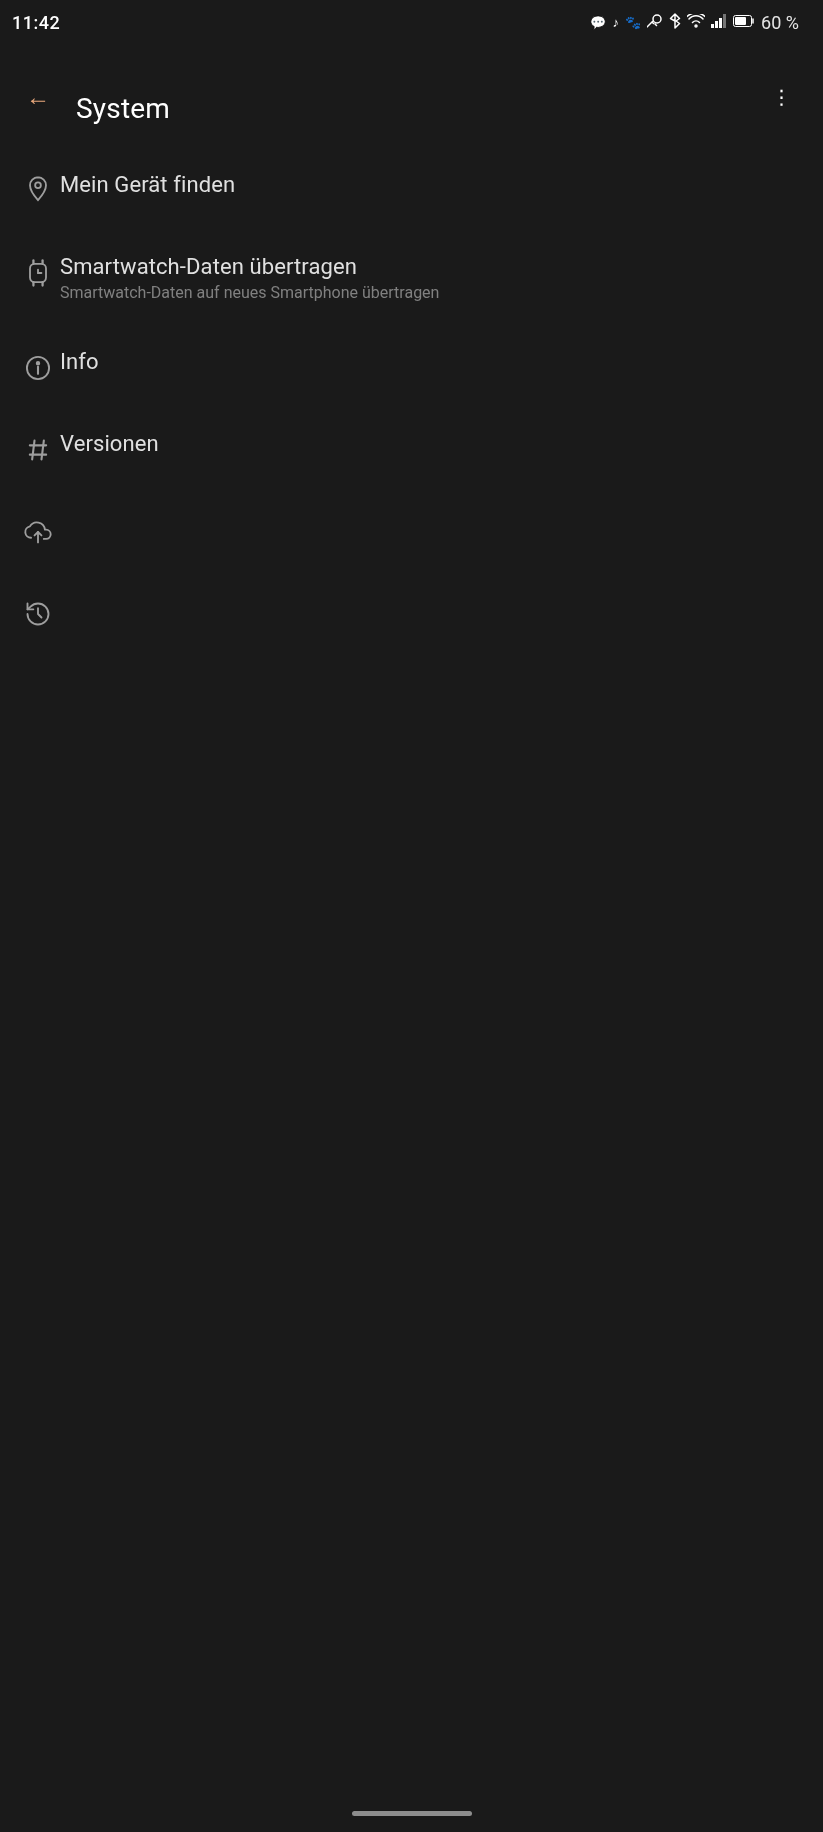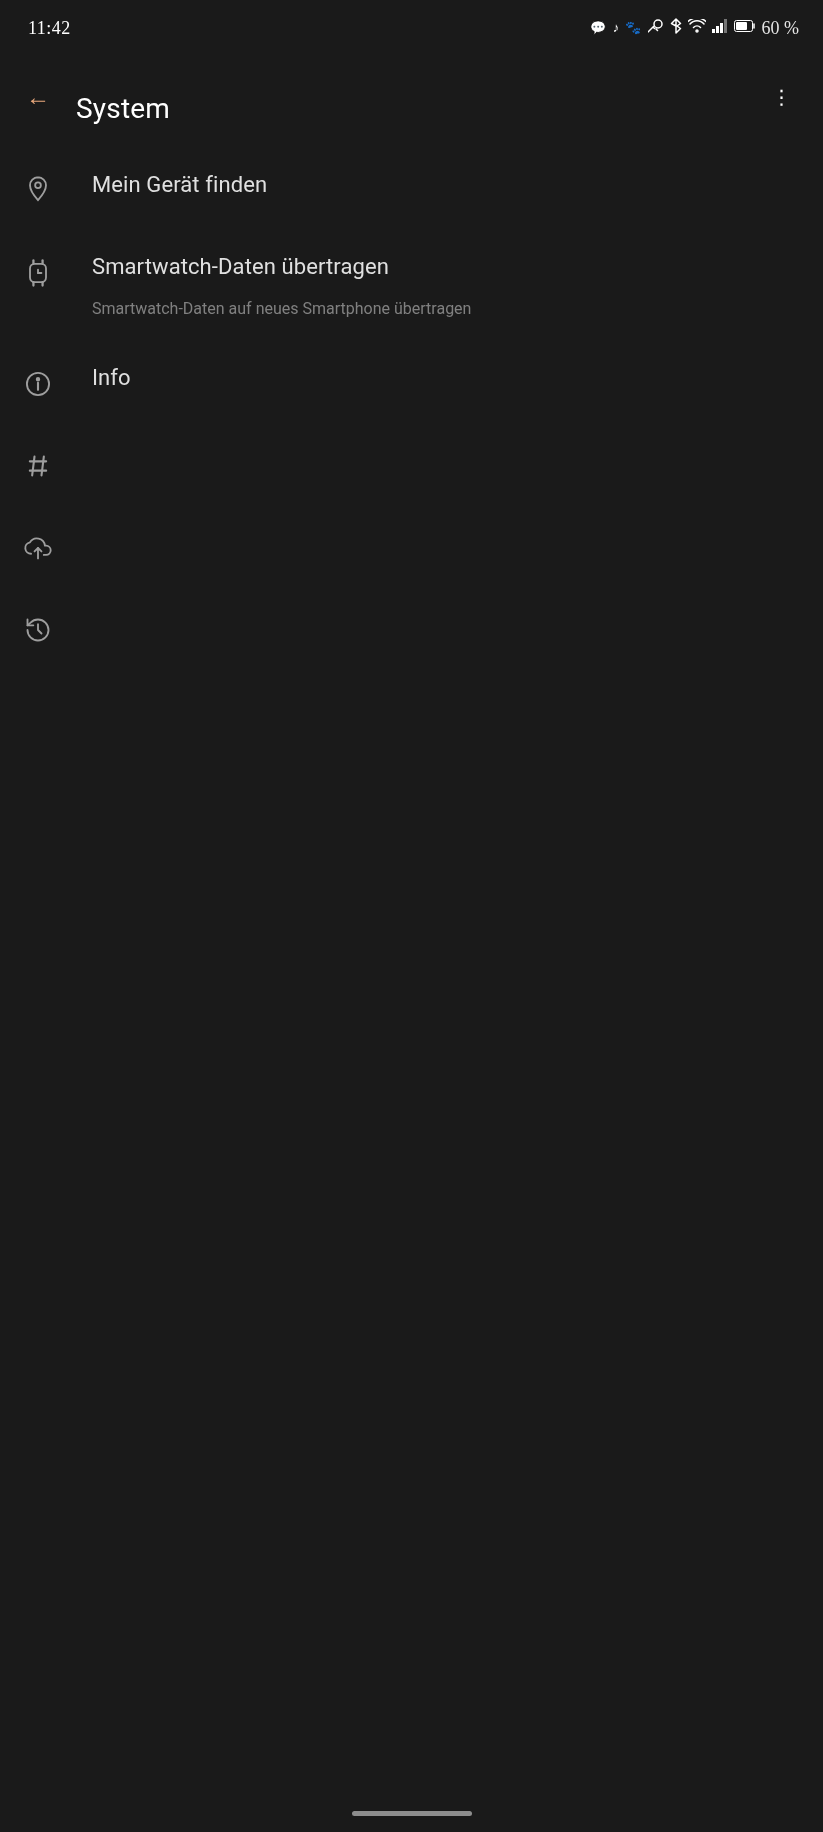--- a/index.html
+++ b/index.html
@@ -16,24 +16,23 @@
       width: 823px;
       min-height: 1832px;
       position: relative;
       overflow-x: hidden;
     }
 
     
     .status-bar {
       display: flex;
       justify-content: space-between;
-      align-items: center;
-      padding: 12px 24px 8px 28px;
+      align-items: flex-start;
+      padding: 12px 24px 8px 12px;
       height: 52px;
-      font-family: Liberation Serif, serif;
     }
 
     .status-time {
       font-size: 18px;
       font-weight: 500;
       color: #ffffff;
       letter-spacing: 0.5px;
     }
 
     .status-icons {
@@ -107,21 +106,21 @@
     
     .menu-list {
       padding: 8px 0;
     }
 
     .menu-item {
       display: flex;
       align-items: flex-start;
       padding: 22px 24px 22px 20px;
       cursor: pointer;
-      gap: 36px;
+      gap: 4px;
       min-height: 72px;
     }
 
     .menu-icon {
       width: 36px;
       height: 36px;
       display: flex;
       align-items: center;
       justify-content: center;
       flex-shrink: 0;
@@ -145,21 +144,21 @@
       font-size: 22px;
       font-weight: 400;
       color: #e0e0e0;
       line-height: 1.3;
       letter-spacing: 0.1px;
     }
 
     .menu-subtitle {
       font-size: 16px;
       color: #808080;
-      margin-top: 16px;
+      margin-top: 0;
       line-height: 1.4;
       font-weight: 400;
     }
 
     
     .bottom-bar {
       position: absolute;
       bottom: 16px;
       left: 50%;
       transform: translateX(-50%);
@@ -271,20 +270,23 @@
 
   <div class="menu-item">
     <div class="menu-icon">
       <svg width="28" height="28" viewBox="0 0 24 24" xmlns="http://www.w3.org/2000/svg">
         <line x1="5" y1="8" x2="19" y2="8" stroke="#9e9e9e" stroke-width="1.8" stroke-linecap="round"></line>
         <line x1="5" y1="16" x2="19" y2="16" stroke="#9e9e9e" stroke-width="1.8" stroke-linecap="round"></line>
         <line x1="9" y1="4" x2="7" y2="20" stroke="#9e9e9e" stroke-width="1.8" stroke-linecap="round"></line>
         <line x1="17" y1="4" x2="15" y2="20" stroke="#9e9e9e" stroke-width="1.8" stroke-linecap="round"></line>
       </svg>
     </div>
+    <div class="menu-text-container">
+      <span class="menu-title">Versionen</span>
+    </div>
   </div>
 
   <div class="menu-item">
     <div class="menu-icon">
       <svg width="30" height="28" viewBox="0 0 26 24" xmlns="http://www.w3.org/2000/svg">
         <path d="M7 17a5 5 0 0 1-1-9.9A7 7 0 0 1 19 10h1a4 4 0 0 1 0 8h-2" stroke="#9e9e9e" stroke-width="1.6" fill="none" stroke-linecap="round" stroke-linejoin="round"></path>
         <polyline points="10,15 13,12 16,15" stroke="#9e9e9e" stroke-width="1.6" fill="none" stroke-linecap="round" stroke-linejoin="round"></polyline>
         <line x1="13" y1="12" x2="13" y2="21" stroke="#9e9e9e" stroke-width="1.6" stroke-linecap="round"></line>
       </svg>
     </div>

